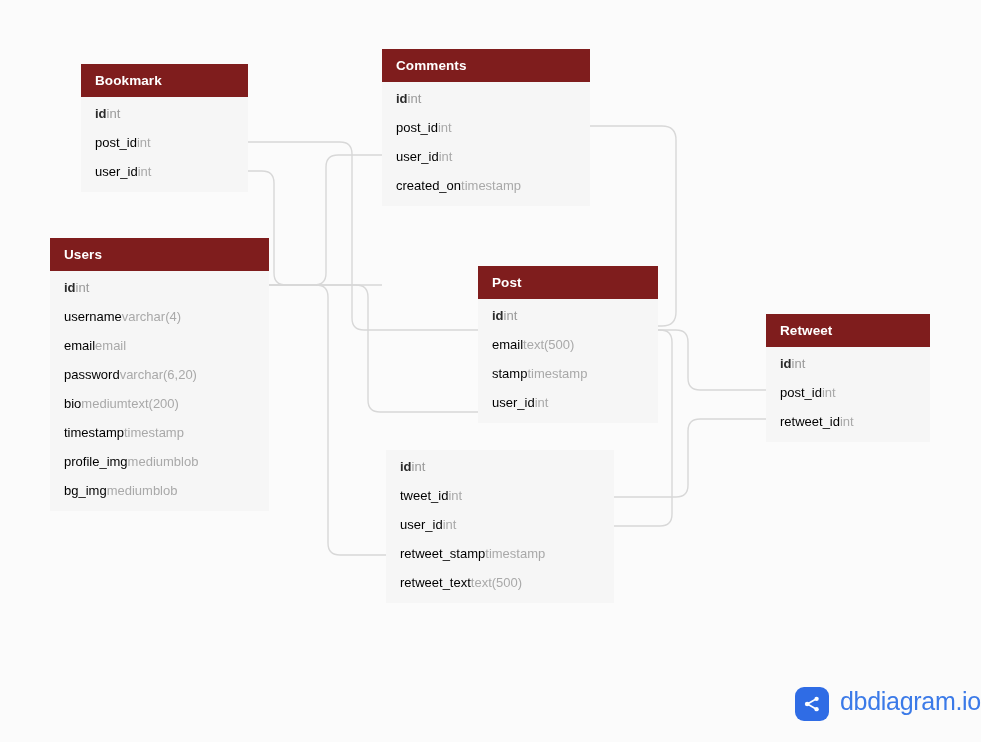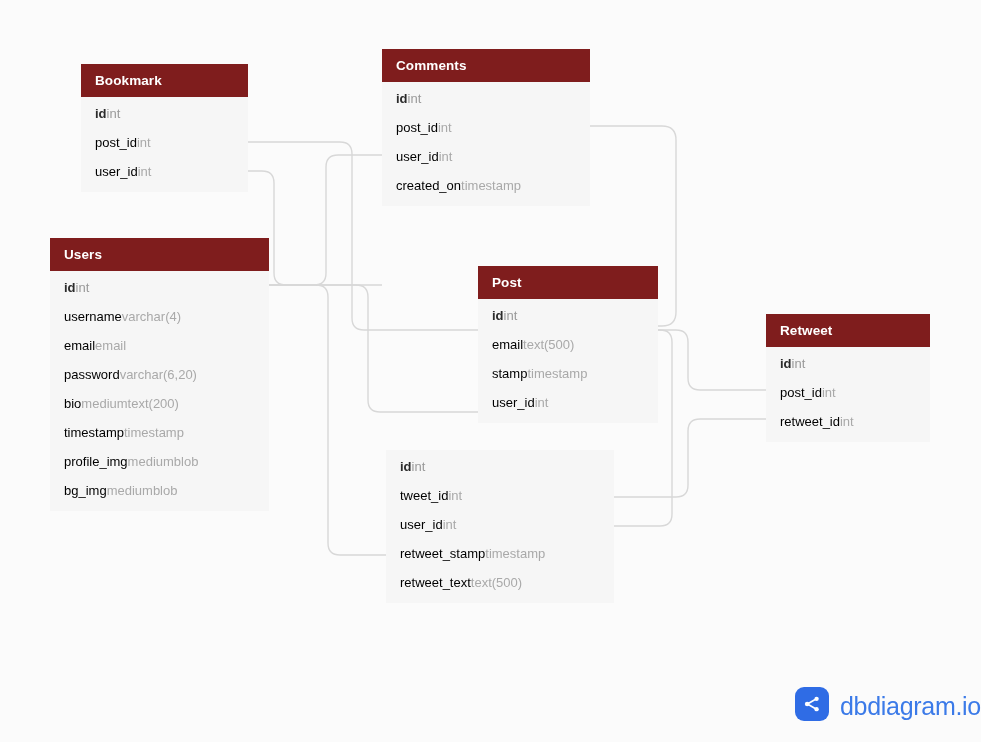--- a/index.html
+++ b/index.html
@@ -40,21 +40,21 @@
   }
   .fname { color: #000000; white-space: nowrap; }
   .ftype { color: #a9a9a9; white-space: nowrap; }
   .row.pk .fname { color: #2b2b2b; font-weight: bold; }
   .row.pk .ftype { color: #9a9a9a; }
 
   
   #logo {
     position: absolute;
     left: 795px; top: 687px;
-    display: flex; align-items: flex-end; gap: 11px;
+    display: flex; align-items: flex-start; gap: 11px;
     z-index: 9;
   }
   .logo-mark {
     width: 34px; height: 34px;
     border-radius: 9px;
     background: #2f6ce5;
     display: flex; align-items: center; justify-content: center;
   }
   .logo-text {
     font-size: 25px;

